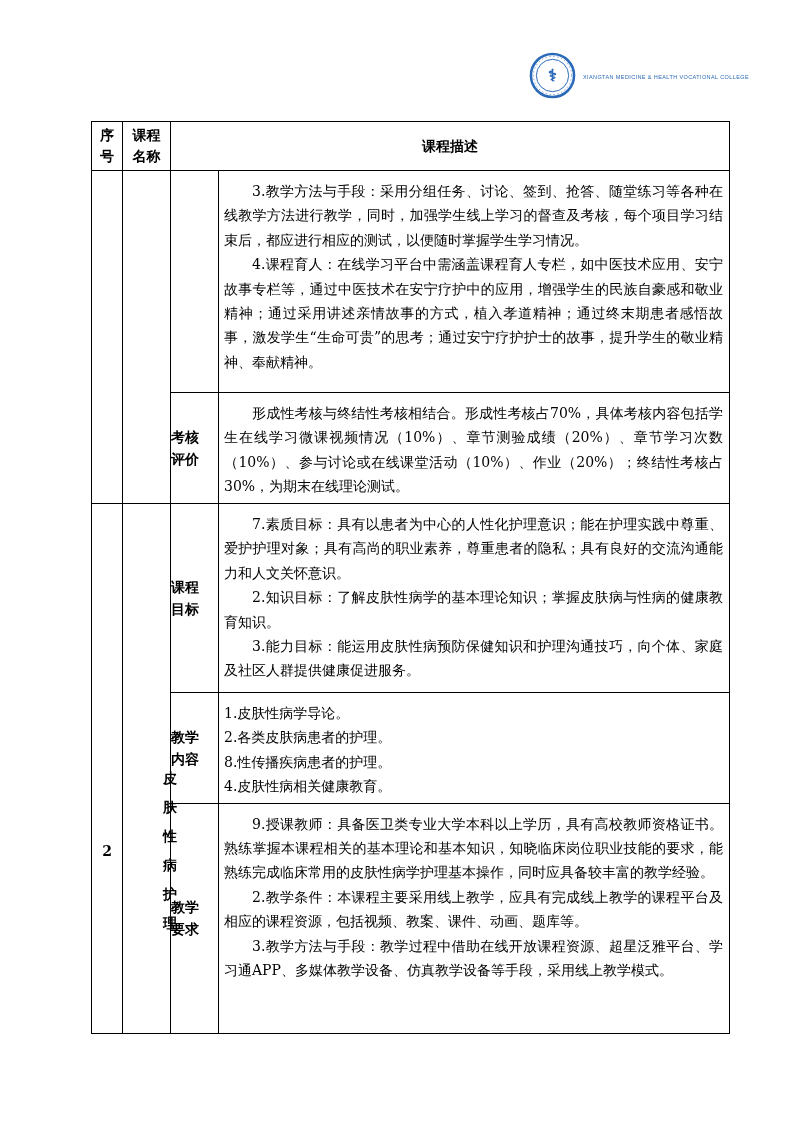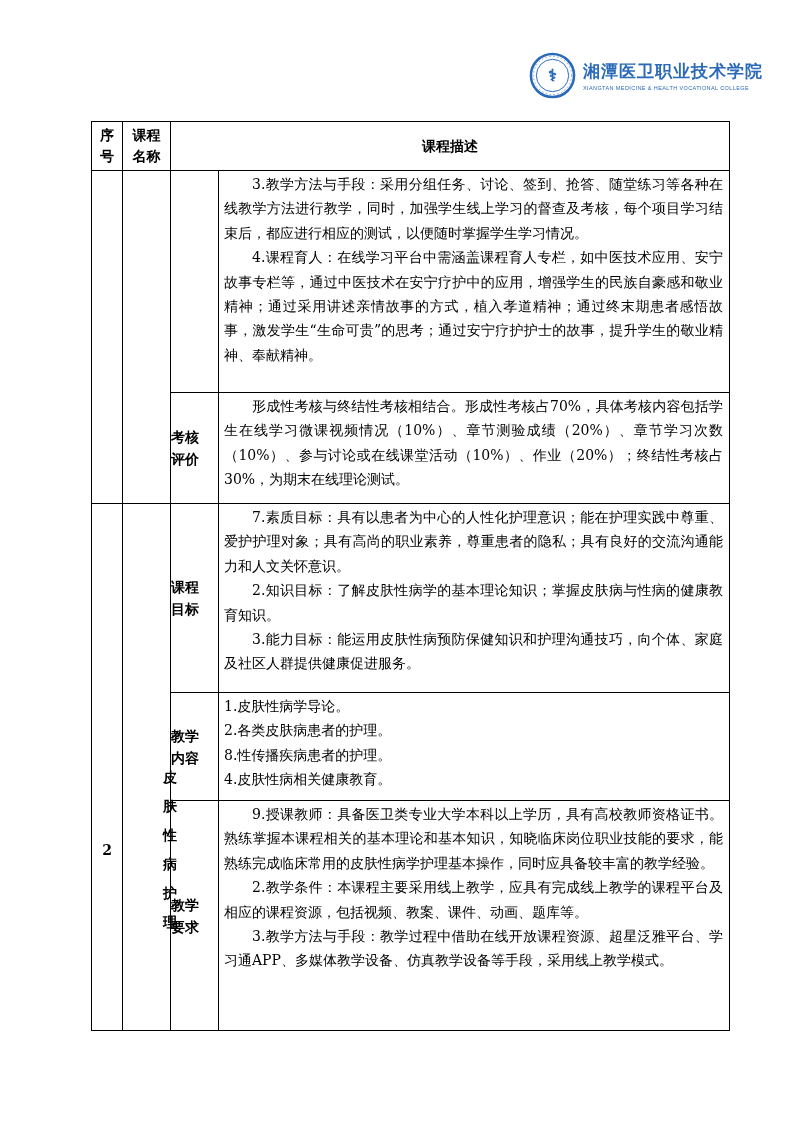--- a/index.html
+++ b/index.html
@@ -49,42 +49,41 @@
     text-align:center; font-size:14px; font-weight:bold;
     white-space:pre-line; line-height:29px;padding-left:40px;
   }
   td.offset-down { padding-top:165px; } 
 
   td.label-cell {
     font-size:14px; font-weight:bold;
     white-space:pre-line; line-height:22px;
   }
   td.content-cell {
-    vertical-align:top; padding:1px 6px 4px 5px;
+    vertical-align:top; padding:8px 6px 4px 5px;
     font-size:14px; line-height:24.4px; text-align:justify;
   }
   td.content-cell p { margin:0; }
   p.indent { text-indent:2em; }
 </style>
 </head>
 <body>
 
 <div class="page">
 
   <div class="logo">
     <div class="emblem">
       <svg viewBox="0 0 48 48" width="47" height="47">
         <circle cx="24" cy="24" r="22" fill="#ffffff" stroke="#2b6ab8" stroke-width="2.6"></circle>
         <circle cx="24" cy="24" r="16.5" fill="#ffffff" stroke="#2b6ab8" stroke-width="1"></circle>
         <text x="24" y="30" text-anchor="middle" font-size="17" fill="#2b6ab8" font-weight="bold">⚕</text>
         <circle cx="24" cy="24" r="19.5" fill="none" stroke="#2b6ab8" stroke-width="0.6" stroke-dasharray="1.5 2.5"></circle>
       </svg>
     </div>
     <div class="logo-txt">
-      <div class="logo-cn">湘潭医卫职业技术学院</div>
       <div class="logo-en">XIANGTAN MEDICINE &amp; HEALTH VOCATIONAL COLLEGE</div>
     </div>
   </div>
 
   <table class="course-table">
     <colgroup>
       <col style="width:31px">
         <col style="width:48px">
         <col style="width:48px">
         <col style="width:511px">

